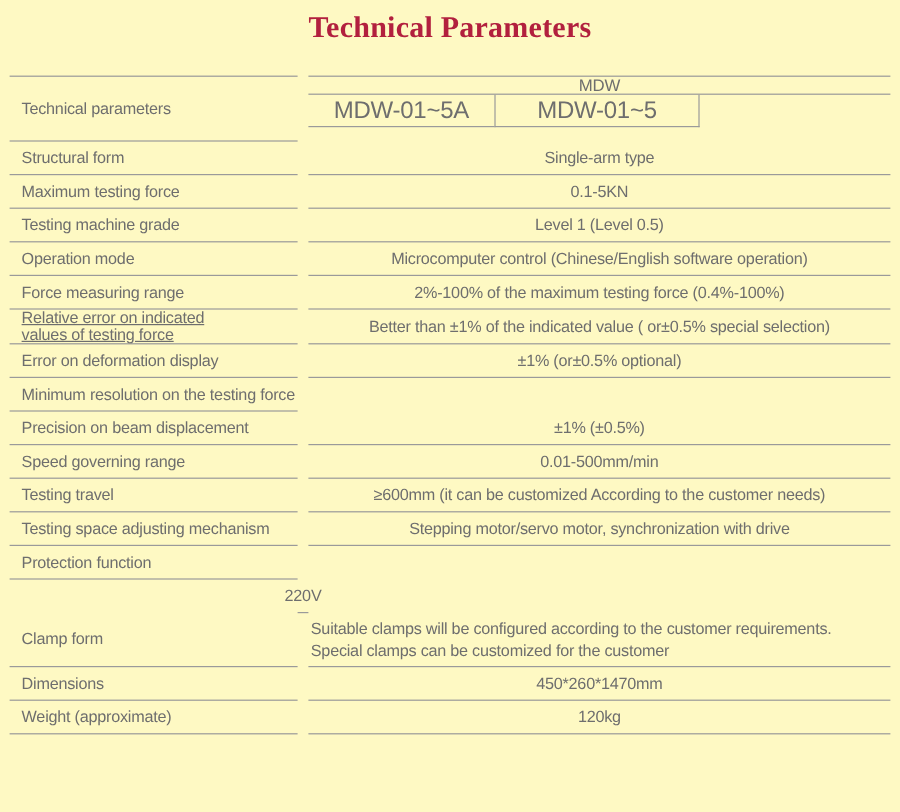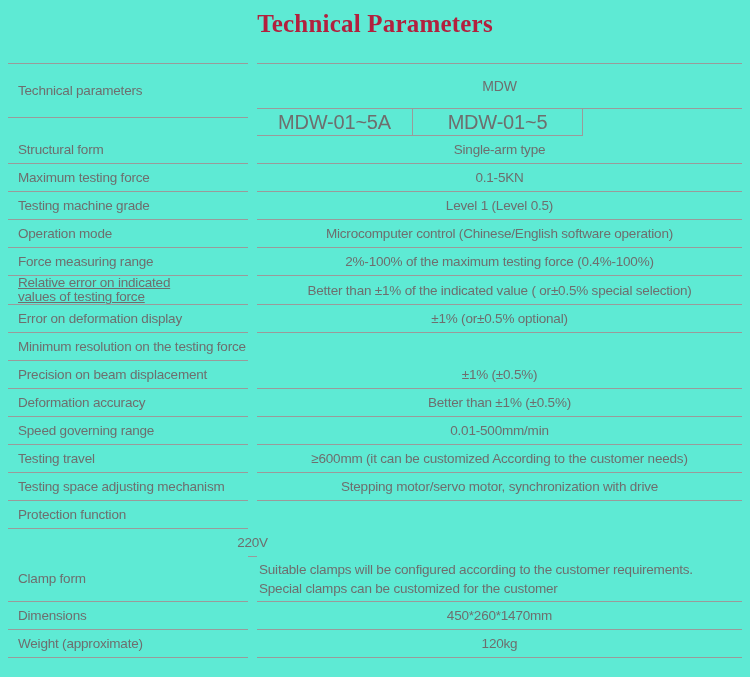--- a/index.html
+++ b/index.html
@@ -1,20 +1,20 @@
 <!DOCTYPE html>
 <html><head>
 <meta charset="utf-8">
 <style>
   html, body { margin: 0; padding: 0; background: #ffffff; }
   .page {
     position: relative;
     width: 750px;
     height: 677px;
-    background: #5eead4;
+    background: #fef9c3;
     font-family: "Liberation Sans", sans-serif;
     overflow: hidden;
   }
   .title {
     padding-top: 9px;
     text-align: center;
     font-family: "Liberation Serif", serif;
     font-weight: bold;
     font-size: 25px;
     line-height: 30px;
@@ -62,21 +62,21 @@
   }
   .row > .lc, .row > .vc { min-height: 28px; }
   
   .hrow .lc.span2 {
     border-top: 1px solid var(--table-line, #9a9a9a);
     height: 55px;
   }
   .rstack { display: flex; flex-direction: column; }
   .vc.group {
     border-top: 1px solid var(--table-line, #9a9a9a);
-    height: 46px;
+    height: 16px;
     font-size: 14px;
   }
   .models {
     display: grid;
     grid-template-columns: 155px 171px 1fr;
     height: 27px;
   }
   .models .vc { font-size: 20px; }
   .models .vc.mid {
     border-left: 1px solid var(--table-line, #9a9a9a);
@@ -152,25 +152,20 @@
     <div class="lc">Minimum resolution on the testing force</div>
     <div class="gapcol"></div>
   </div>
 
   <div class="row">
     <div class="lc">Precision on beam displacement</div>
     <div class="gapcol"></div>
     <div class="vc">±1%  (±0.5%)</div>
   </div>
 
-  <div class="row">
-    <div class="lc">Deformation accuracy</div>
-    <div class="gapcol"></div>
-    <div class="vc">Better than ±1% (±0.5%)</div>
-  </div>
 
   <div class="row">
     <div class="lc">Speed governing range</div>
     <div class="gapcol"></div>
     <div class="vc">0.01-500mm/min</div>
   </div>
 
   <div class="row">
     <div class="lc">Testing travel</div>
     <div class="gapcol"></div>

